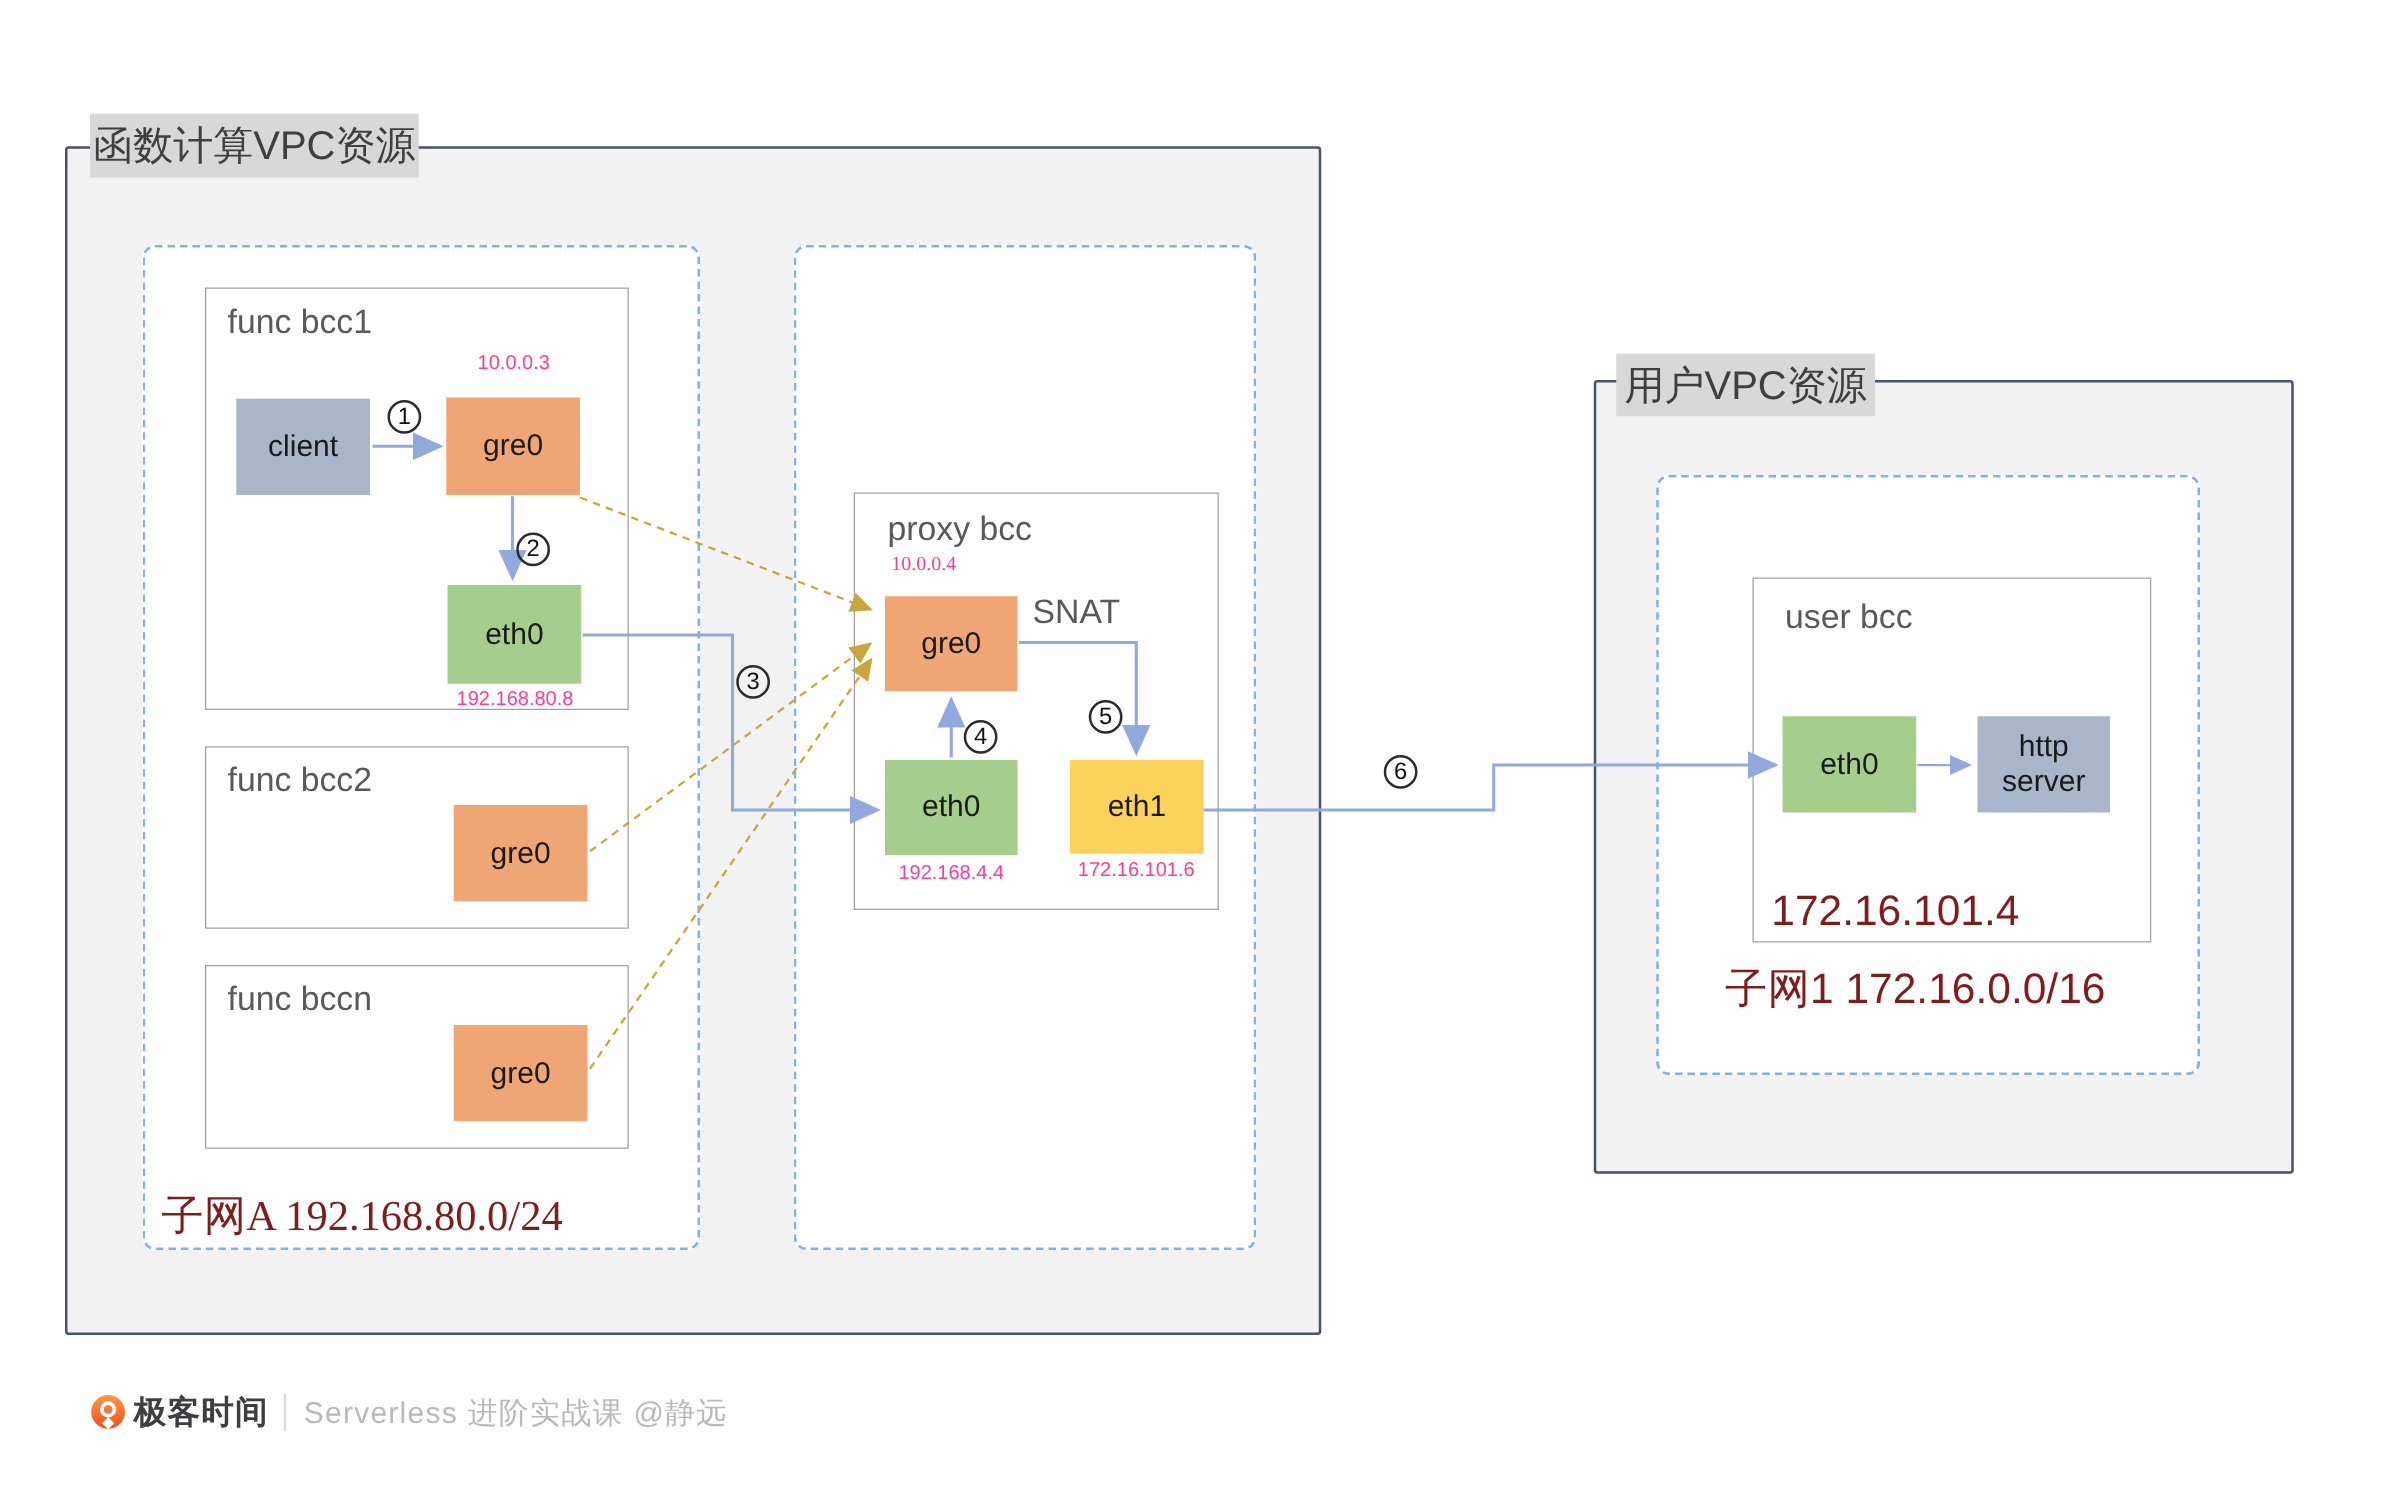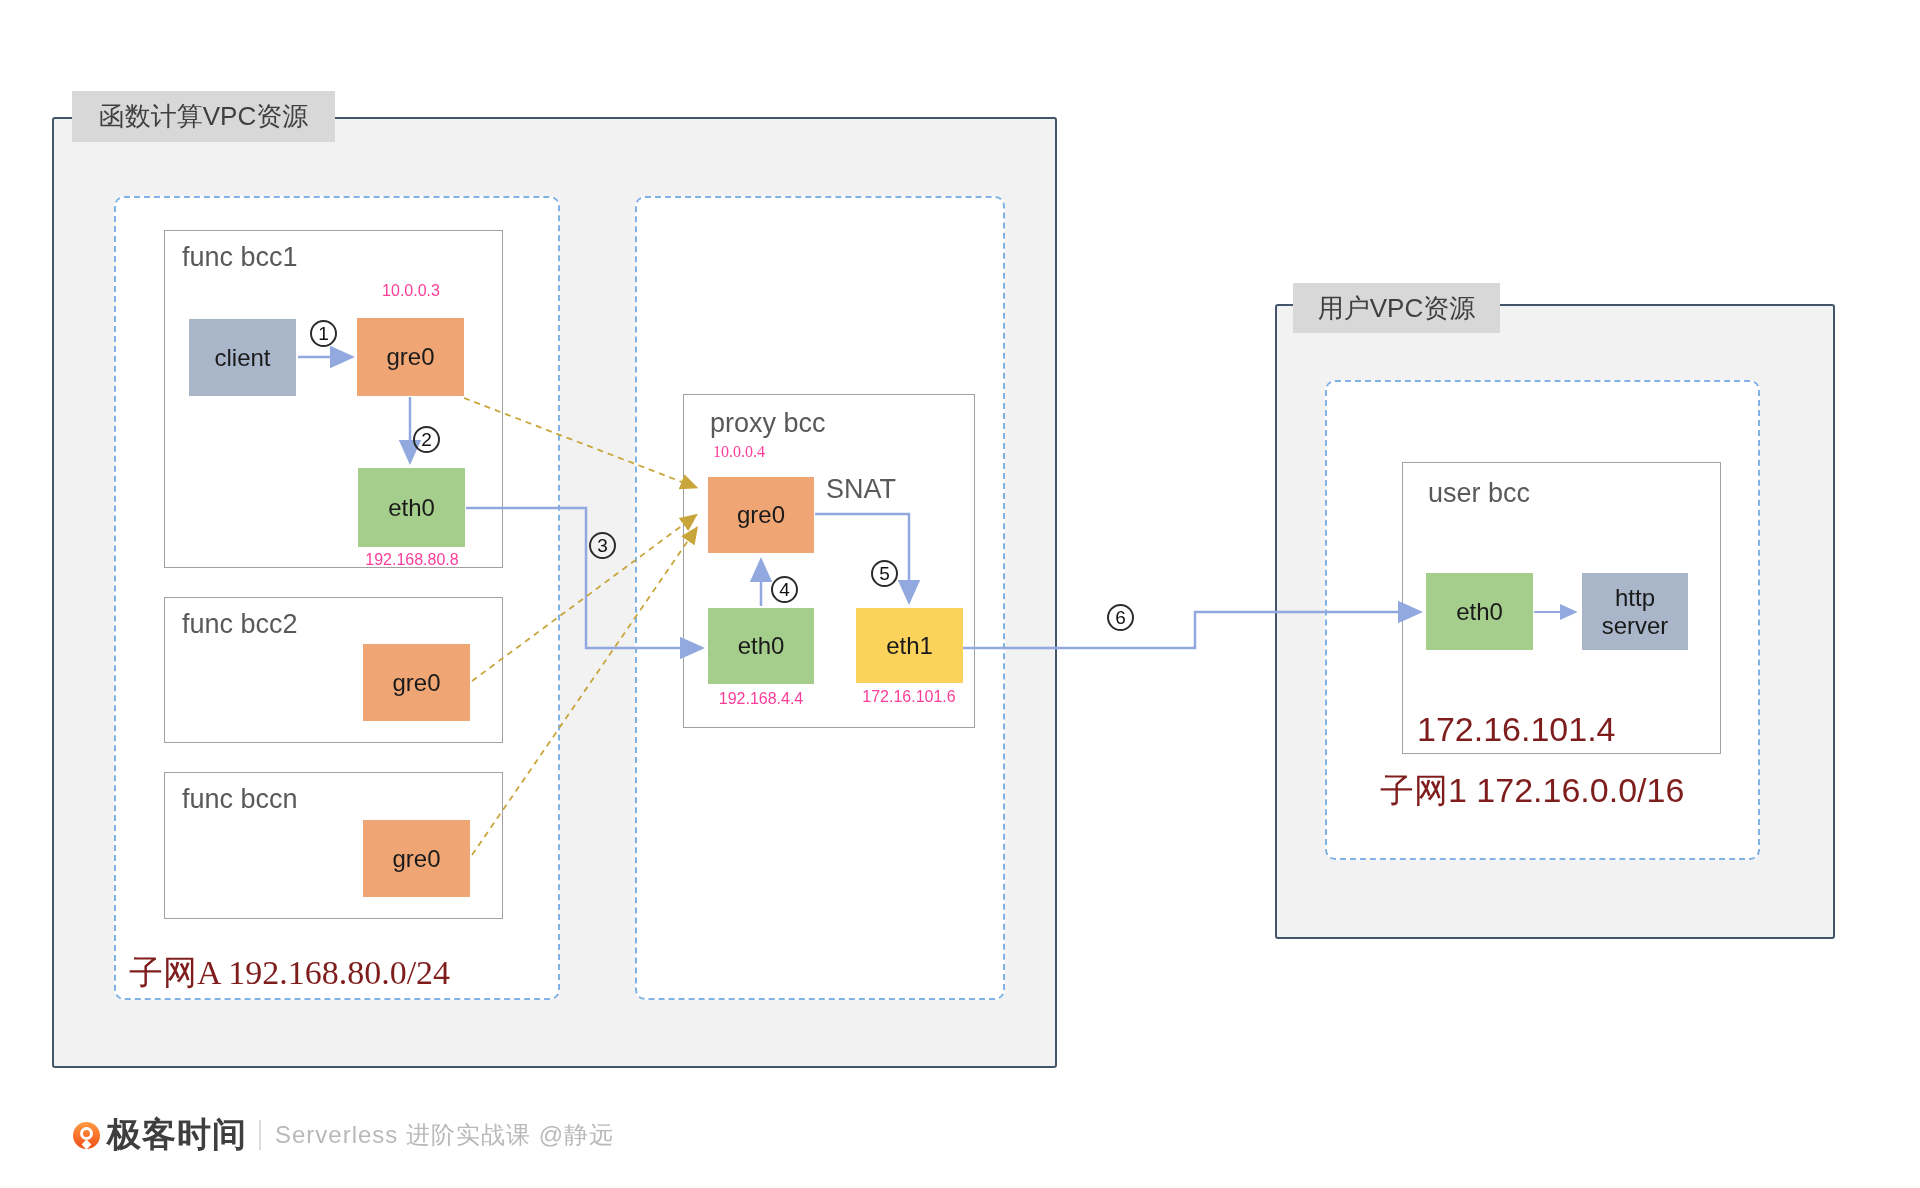--- a/index.html
+++ b/index.html
@@ -1,36 +1,36 @@
 <!DOCTYPE html>
 <html><head>
 <meta charset="utf-8">
 <style>
   html,body{margin:0;padding:0;background:#ffffff;}
   body{font-family:"Liberation Sans","DejaVu Sans",sans-serif;}
   #stage{position:relative;width:1920px;height:1188px;background:#ffffff;overflow:hidden;}
   .vpc{position:absolute;background:#F2F2F3;border:2px solid #44546A;border-radius:3px;box-sizing:border-box;}
-  .vpc-label{position:absolute;background:#D8D8D8;color:#3F3F3F;font-size:26px;text-align:center;z-index:7;}
+  .vpc-label{position:absolute;background:#D8D8D8;color:#3F3F3F;font-size:32px;text-align:center;z-index:7;}
   .subnet{position:absolute;background:#ffffff;border:2px dashed #7FB2E5;border-radius:10px;box-sizing:border-box;z-index:2;}
   .innerbox{position:absolute;background:#ffffff;border:1px solid #A0A0A0;box-sizing:border-box;z-index:3;}
   .boxtitle{position:absolute;color:#595959;font-size:27px;z-index:6;white-space:nowrap;}
   .node{position:absolute;z-index:5;display:flex;align-items:center;justify-content:center;
         color:#1a1a1a;font-size:24px;text-align:center;line-height:1.15;}
   .iplabel{position:absolute;z-index:6;font-size:16px;color:#FB3D99;text-align:center;white-space:nowrap;}
   .subnetlabel{position:absolute;z-index:6;font-size:34px;color:#7f1d1d;white-space:nowrap;}
   .stepnum{position:absolute;z-index:8;width:27px;height:27px;border:2px solid #2B2B2B;border-radius:50%;
            box-sizing:border-box;display:flex;align-items:center;justify-content:center;
            font-size:19px;color:#111;background:transparent;}
   #connectors{position:absolute;left:0;top:0;z-index:4;}
   .footer{position:absolute;left:73px;top:1112px;display:flex;align-items:center;z-index:9;}
   .geek-logo{position:relative;width:27px;height:27px;border-radius:50%;
              background:linear-gradient(180deg,#FF9A40 0%,#F4581E 85%);}
   .geek-logo .ring{position:absolute;top:5px;left:7px;width:7px;height:7px;border:3.5px solid #fff;border-radius:50%;}
   .geek-logo .tail{position:absolute;bottom:1px;left:10px;width:7px;height:7px;background:#fff;transform:rotate(45deg);}
-  .brand{margin-left:7px;font-size:34px;font-weight:bold;color:#3E3E40;letter-spacing:1px;}
+  .brand{margin-left:7px;font-size:26px;font-weight:bold;color:#3E3E40;letter-spacing:1px;}
   .footer-divider{width:0;height:30px;border-left:2px solid #DCDCDC;margin:0 14px 0 12px;}
   .course{font-size:24px;color:#B9B9B9;letter-spacing:1px;}
 </style>
 </head>
 <body>
 
 <div id="stage">
 
   <div class="vpc" style="left:52px;top:117px;width:1005px;height:951px;"></div>
   <div class="vpc-label" style="left:72px;top:91px;width:263px;height:51px;line-height:51px;">函数计算VPC资源</div>

